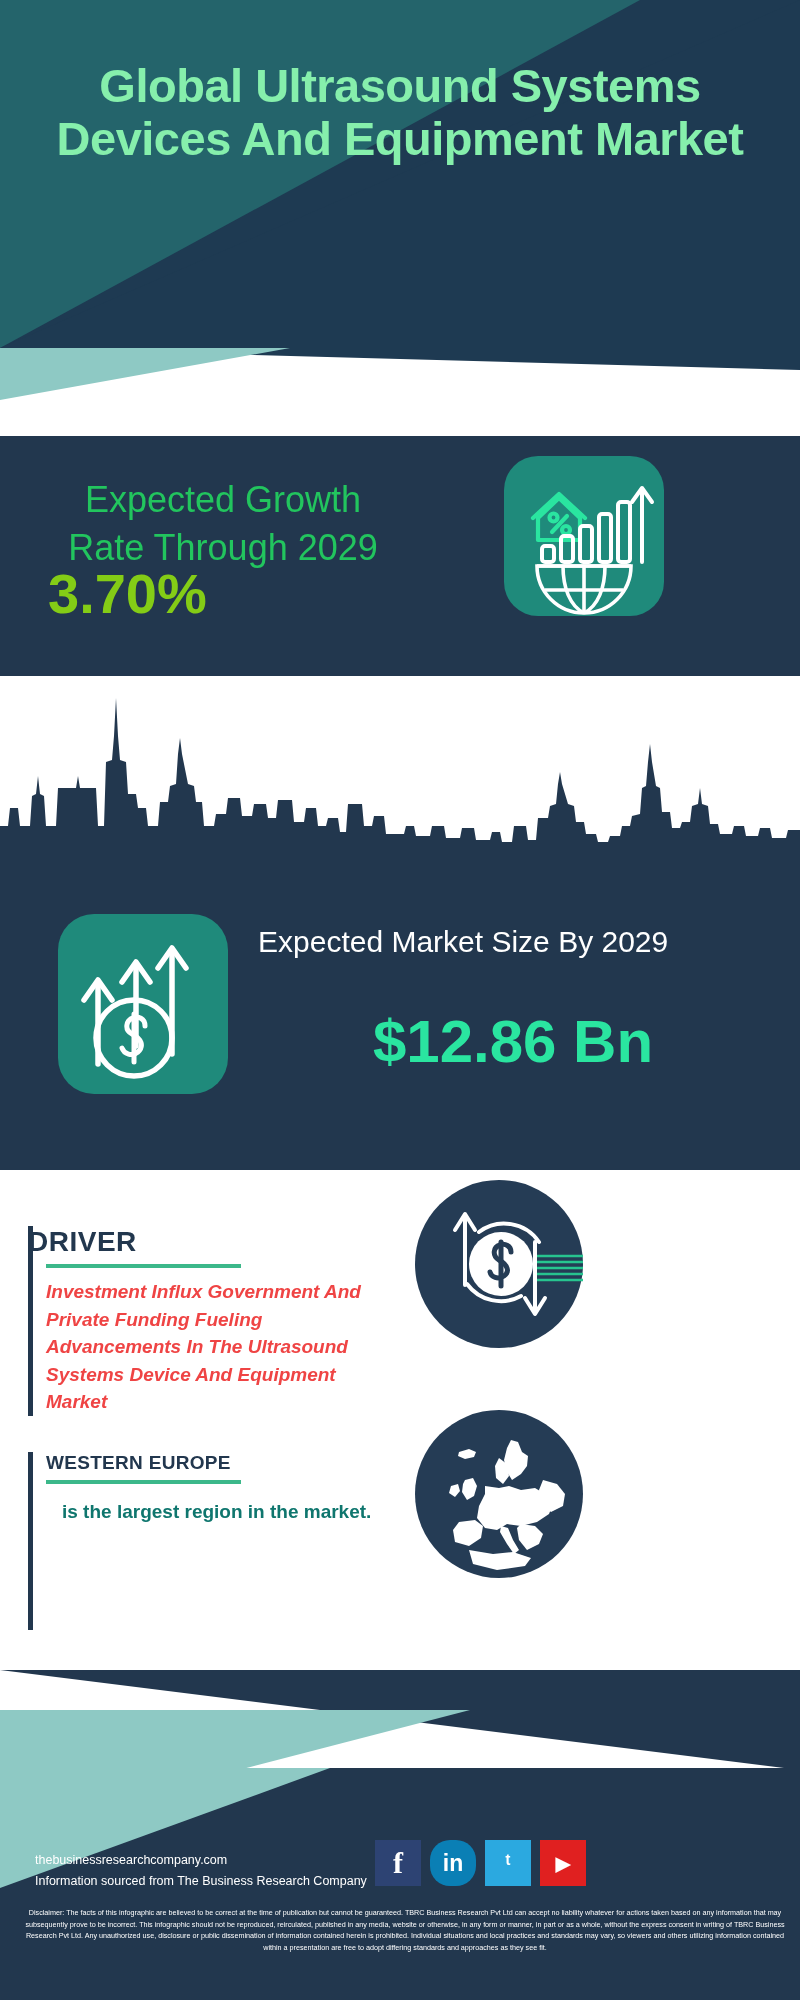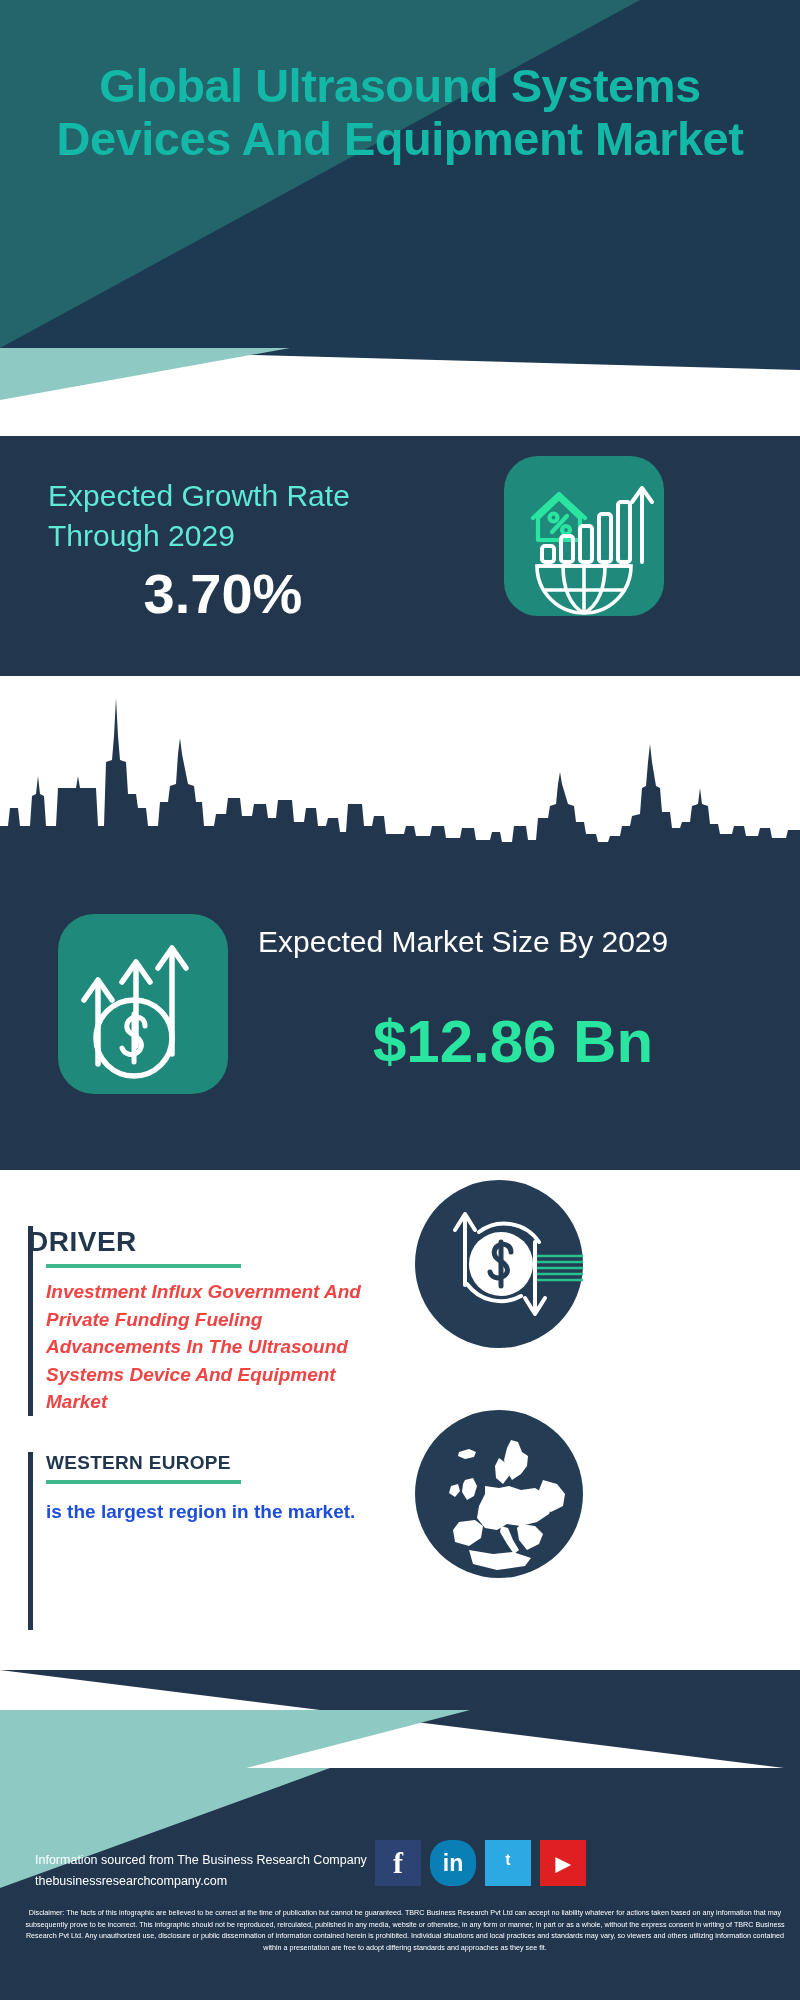--- a/index.html
+++ b/index.html
@@ -23,21 +23,21 @@
     border-bottom:348px solid transparent;
   }
   .header .tri-dark-br {
     position:absolute; right:0; bottom:0; width:0; height:0;
     border-right:800px solid #1e3a52;
     border-top:348px solid transparent;
   }
   .header-title {
     position:absolute; left:0; top:60px; width:800px;
     text-align:center;
-    color:#14b8a6;
+    color:#86efac;
     font-size:47px;
     line-height:1.12;
     font-weight:bold;
     letter-spacing:-0.5px;
     padding:0 40px;
     z-index:5;
   }
 
   
   .gap {
@@ -55,27 +55,27 @@
     border-bottom:22px solid transparent;
   }
 
   
   .growth {
     position:absolute; left:0; top:436px; width:800px; height:240px;
     background:#22374e;
   }
   .growth-label {
     position:absolute; left:48px; top:40px; width:350px;
-    text-align:left;
-    color:#5eead4; font-size:30px; line-height:1.32; font-weight:normal;
+    text-align:center;
+    color:#22c55e; font-size:36px; line-height:1.32; font-weight:normal;
   }
   .growth-value {
     position:absolute; left:48px; top:130px; width:350px;
-    text-align:center;
-    color:#ffffff; font-size:56px; font-weight:bold; line-height:1;
+    text-align:left;
+    color:#84cc16; font-size:56px; font-weight:bold; line-height:1;
   }
   .icon-box-growth {
     position:absolute; left:504px; top:20px;
     width:160px; height:160px; border-radius:34px; background:#1f8a7b;
   }
 
   
   .skyline-wrap {
     position:absolute; left:0; top:676px; width:800px; height:190px;
     background:#ffffff; overflow:hidden;
@@ -120,22 +120,22 @@
   .driver-ul { width:195px; margin:6px 0 10px 18px; }
   .driver-body {
     margin-left:18px; width:330px;
     color:#ef4444; font-size:19px; font-weight:bold; line-height:1.45;font-style:italic;
   }
   .region-bar { left:28px; top:282px; height:178px; }
   .region-block { position:absolute; left:28px; top:282px; width:380px; }
   .region-title { font-size:19px; margin-left:18px; letter-spacing:0.3px; }
   .region-ul { width:195px; margin:6px 0 14px 18px; }
   .region-body {
-    margin-left:18px; width:330px;
-    color:#1d4ed8; font-size:19px; font-weight:bold; line-height:1.45;
+    margin-left:34px; width:330px;
+    color:#0f766e; font-size:19px; font-weight:bold; line-height:1.45;
   }
   .circle-icon {
     position:absolute; border-radius:50%; background:#253c55;
   }
   .circle-driver { left:415px; top:10px; width:168px; height:168px; }
   .circle-region { left:415px; top:240px; width:168px; height:168px; }
 
   
   .lower {
     position:absolute; left:0; top:1670px; width:800px; height:330px;
@@ -357,22 +357,22 @@
     </div>
   </div>
 
   <div class="lower">
     <div class="tri-dark-top"></div>
     <div class="band-dark"></div>
     <div class="tri-mint"></div>
     <div class="tri-mint2"></div>
 
     <div class="source-text">
+      <div>thebusinessresearchcompany.com</div>
       <div>Information sourced from The Business Research Company</div>
-      <div>thebusinessresearchcompany.com</div>
     </div>
 
     <div class="socials">
       <div class="soc soc-fb">f</div>
       <div class="soc soc-li">in</div>
       <div class="soc soc-tw">ᵗ</div>
       <div class="soc soc-yt">▶</div>
     </div>
   </div>
 

